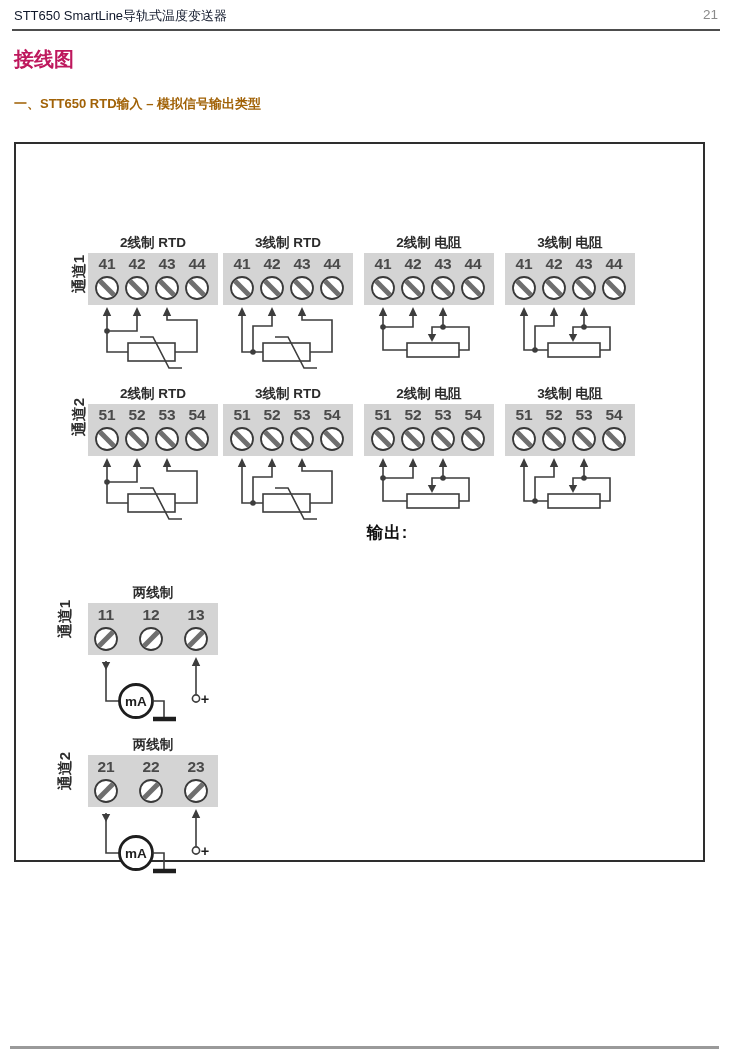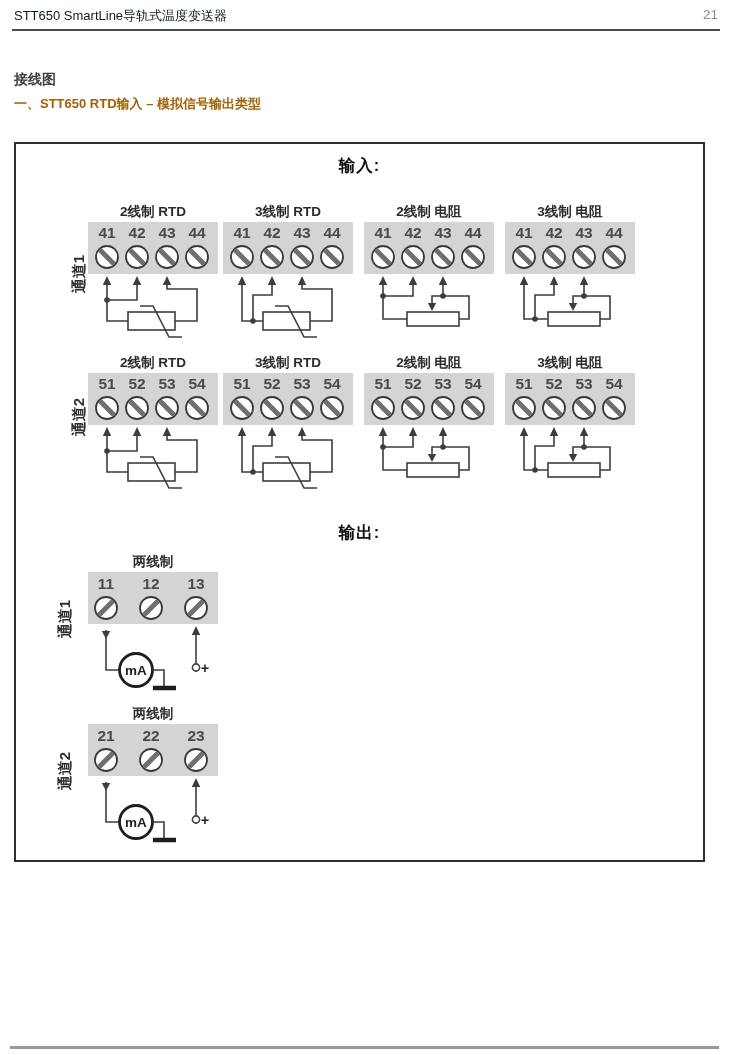--- a/index.html
+++ b/index.html
@@ -7,47 +7,46 @@
     position:relative;
     width:733px;height:1055px;
     font-family:"Liberation Sans","DejaVu Sans",sans-serif;
     color:#2e2e2e;
     overflow:hidden;
   }
   .abs{position:absolute;}
   .page-header-title{left:14px;top:7px;font-size:13px;color:#0f172a;}
   .page-number{right:15px;top:7px;font-size:13.5px;color:#8a8a8a;}
   .header-rule{left:12px;right:13px;top:29px;height:2px;background:#4d4d4d;}
-  .section-heading{left:14px;top:71px;font-size:14px;font-weight:bold;color:#404040;}
+  .section-heading{left:14px;top:46px;font-size:20px;font-weight:bold;color:#be185d;}
   .subsection-heading{left:14px;top:95px;font-size:13px;font-weight:bold;color:#a16207;}
   .figure-box{left:14px;top:142px;width:687px;height:716px;border:2px solid #2e2e2e;background:#ffffff;}
   .fig-title{left:0;width:100%;text-align:center;font-size:16.5px;font-weight:bold;color:#101010;letter-spacing:1px;}
   .channel-label{
     width:100px;height:20px;line-height:20px;text-align:center;
     font-size:15px;font-weight:bold;color:#2e2e2e;white-space:nowrap;
     transform:rotate(-90deg);
   }
   .diagram-cell{width:134px;}
-  .cell-title{height:19px;width:130px;text-align:center;font-size:13.5px;font-weight:bold;color:#2b2b2b;white-space:nowrap;}
+  .cell-title{height:19px;width:130px;text-align:center;font-size:13.5px;font-weight:bold;color:#2b2b2b;white-space:nowrap;margin-top:31px;}
   .footer-rule{left:10px;right:14px;top:1046px;height:3px;background:#9a9a9a;}
   svg{display:block;}
 </style>
 </head>
 <body>
 
 <div class="abs page-header-title">STT650 SmartLine导轨式温度变送器</div>
 <div class="abs page-number">21</div>
 <div class="abs header-rule"></div>
 
 <div class="abs section-heading">接线图</div>
 <div class="abs subsection-heading">一、STT650 RTD输入 – 模拟信号输出类型</div>
 
 <div class="abs figure-box" id="figure-box">
-  <div class="abs fig-title" style="top:11px;">输入:</div>
-  <div class="abs fig-title" style="top:378px;">输出:</div>
+  <div class="abs fig-title" style="top:378px;padding-left:28px;">输出:</div>
 <div class="abs channel-label" style="left: 13px; top: 120px;">通道1</div>
     <div class="abs diagram-cell" style="left: 72px; top: 59px;">
       <div class="cell-title">2线制 RTD</div>
       <svg width="134" height="132" viewBox="0 0 134 132">
         <rect x="0" y="0" width="130" height="52" fill="#d4d4d4"></rect>
         <text x="19" y="16" text-anchor="middle" font-size="15.5" font-weight="bold" fill="#4a4a4a">41</text>
         <circle cx="19" cy="35" r="11" fill="#ffffff" stroke="#3a3a3a" stroke-width="1.8"></circle>
         <line x1="11.8" y1="27.8" x2="26.2" y2="42.2" stroke="#6f6f6f" stroke-width="5"></line>
         <text x="49" y="16" text-anchor="middle" font-size="15.5" font-weight="bold" fill="#4a4a4a">42</text>
         <circle cx="49" cy="35" r="11" fill="#ffffff" stroke="#3a3a3a" stroke-width="1.8"></circle>

